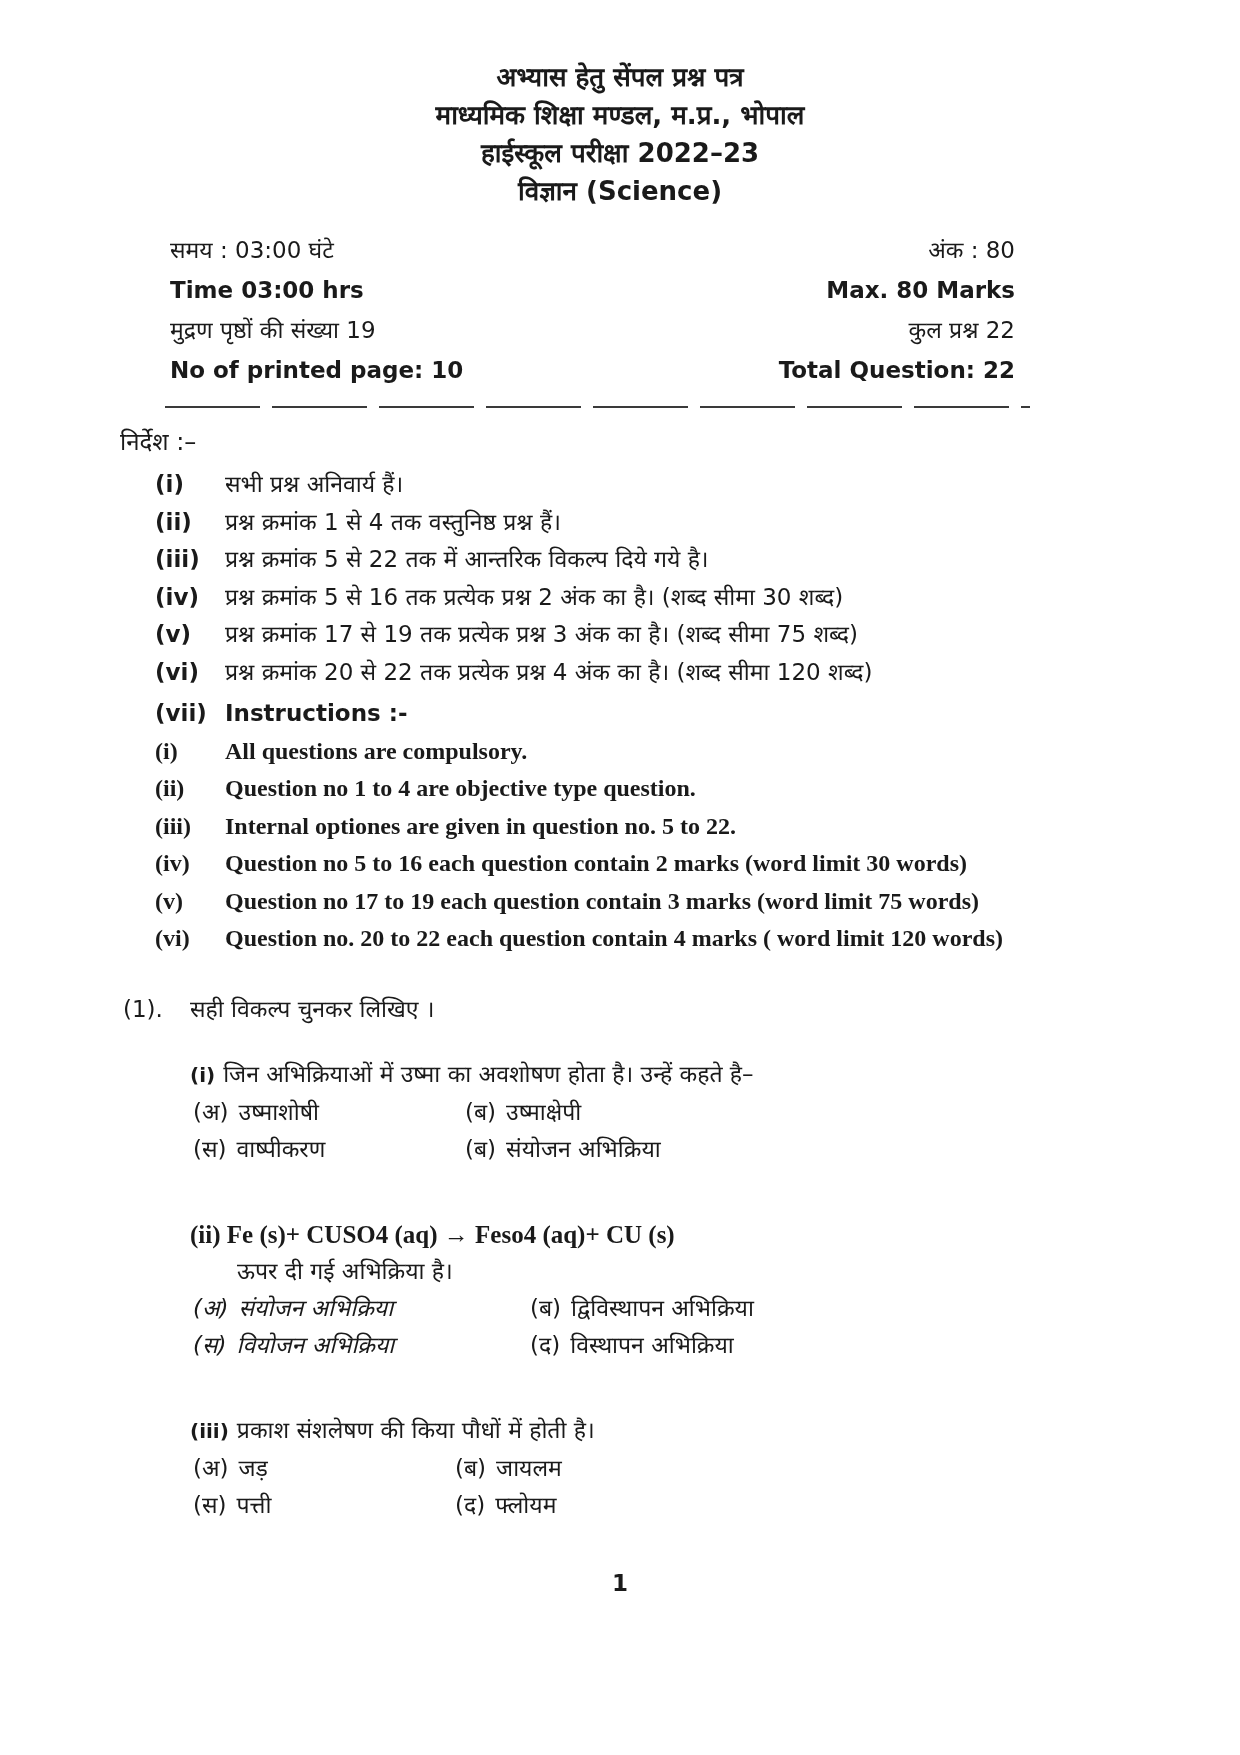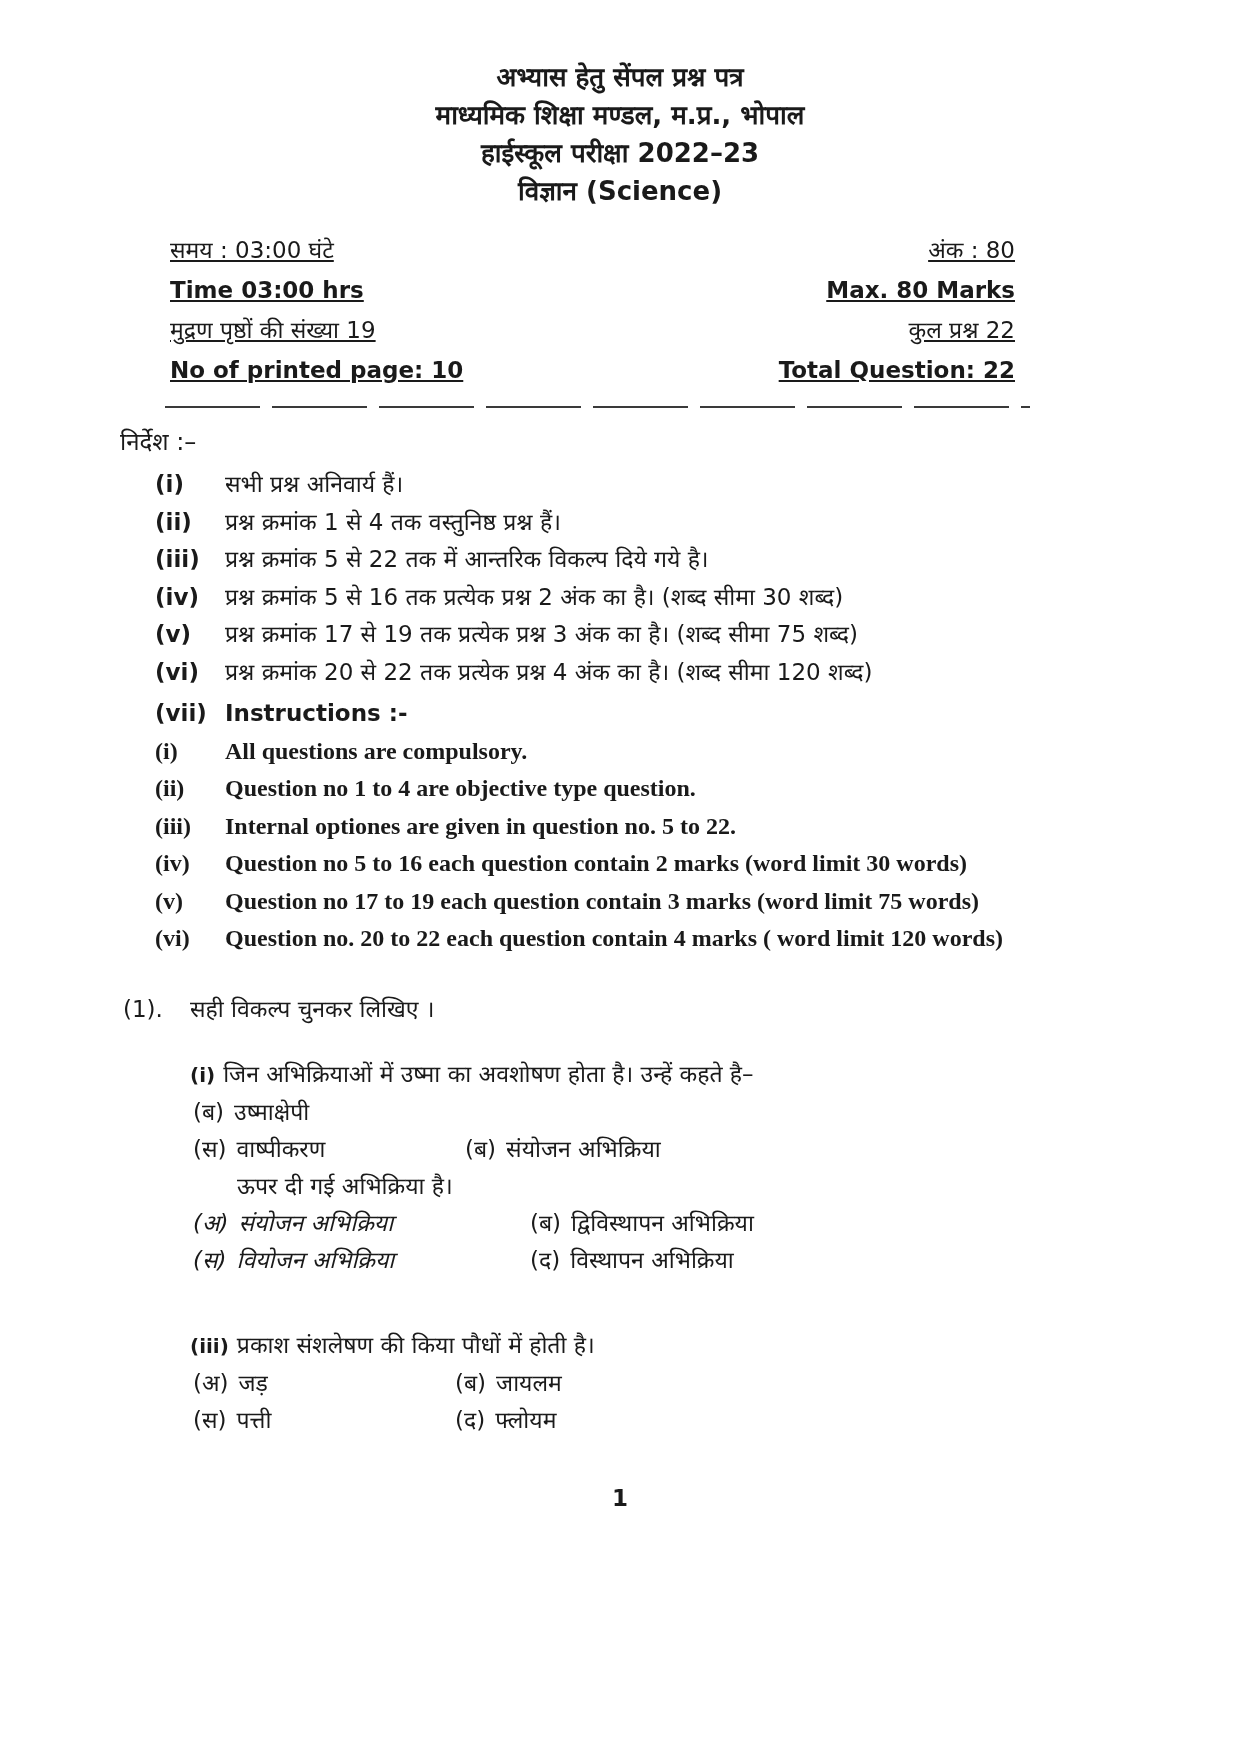--- a/index.html
+++ b/index.html
@@ -11,21 +11,21 @@
     background:#ffffff;
     color:#1a1a1a;
     font-family:"DejaVu Sans", sans-serif;
     font-size:23px;
     overflow:hidden;
   }
   
   .paper-header { padding-top:58px; text-align:center; }
   .h-line { font-weight:bold; font-size:26px; line-height:38px; }
   
-  .meta { margin:20px 225px 3px 170px;text-decoration:underline; }
+  .meta { margin:20px 225px 3px 170px; }
   .meta-row { display:flex; justify-content:space-between; line-height:40px; }
   .meta-row .m-left { text-align:left; }
   .meta-row .m-right { }
   .meta-row.en { font-weight:bold; }
   
   .divider {
     margin:16px 210px 14px 165px;
     height:2px;
     background:repeating-linear-gradient(90deg,#3a3a3a 0 95px, transparent 95px 107px);
   }
@@ -157,29 +157,31 @@
     <div class="q-row">
       <span class="q-num">(1).</span>
       <span class="q-text">सही विकल्प चुनकर लिखिए ।</span>
     </div>
 
     <div class="subq">
       <div class="subq-stem">
         <span class="sq-label">(i)</span><span>जिन अभिक्रियाओं में उष्मा का अवशोषण होता है। उन्हें कहते है–</span>
       </div>
       <div class="opt-row w1">
+        <span class="opt"><span class="opt-key">(अ)</span><span>उष्माशोषी</span></span>
         <span class="opt"><span class="opt-key">(ब)</span><span>उष्माक्षेपी</span></span>
       </div>
       <div class="opt-row w1">
         <span class="opt"><span class="opt-key">(स)</span><span>वाष्पीकरण</span></span>
         <span class="opt"><span class="opt-key">(ब)</span><span>संयोजन अभिक्रिया</span></span>
       </div>
     </div>
 
     <div class="subq">
+      <div class="subq-eq">(ii) Fe (s)+ CUSO4 (aq) → Feso4 (aq)+ CU (s)</div>
       <div class="subq-sub">ऊपर दी गई अभिक्रिया है।</div>
       <div class="opt-row w2">
         <span class="opt"><span class="opt-key">(अ)</span><span>संयोजन अभिक्रिया</span></span>
         <span class="opt"><span class="opt-key">(ब)</span><span>द्विविस्थापन अभिक्रिया</span></span>
       </div>
       <div class="opt-row w2">
         <span class="opt"><span class="opt-key">(स)</span><span>वियोजन अभिक्रिया</span></span>
         <span class="opt"><span class="opt-key">(द)</span><span>विस्थापन अभिक्रिया</span></span>
       </div>
     </div>

